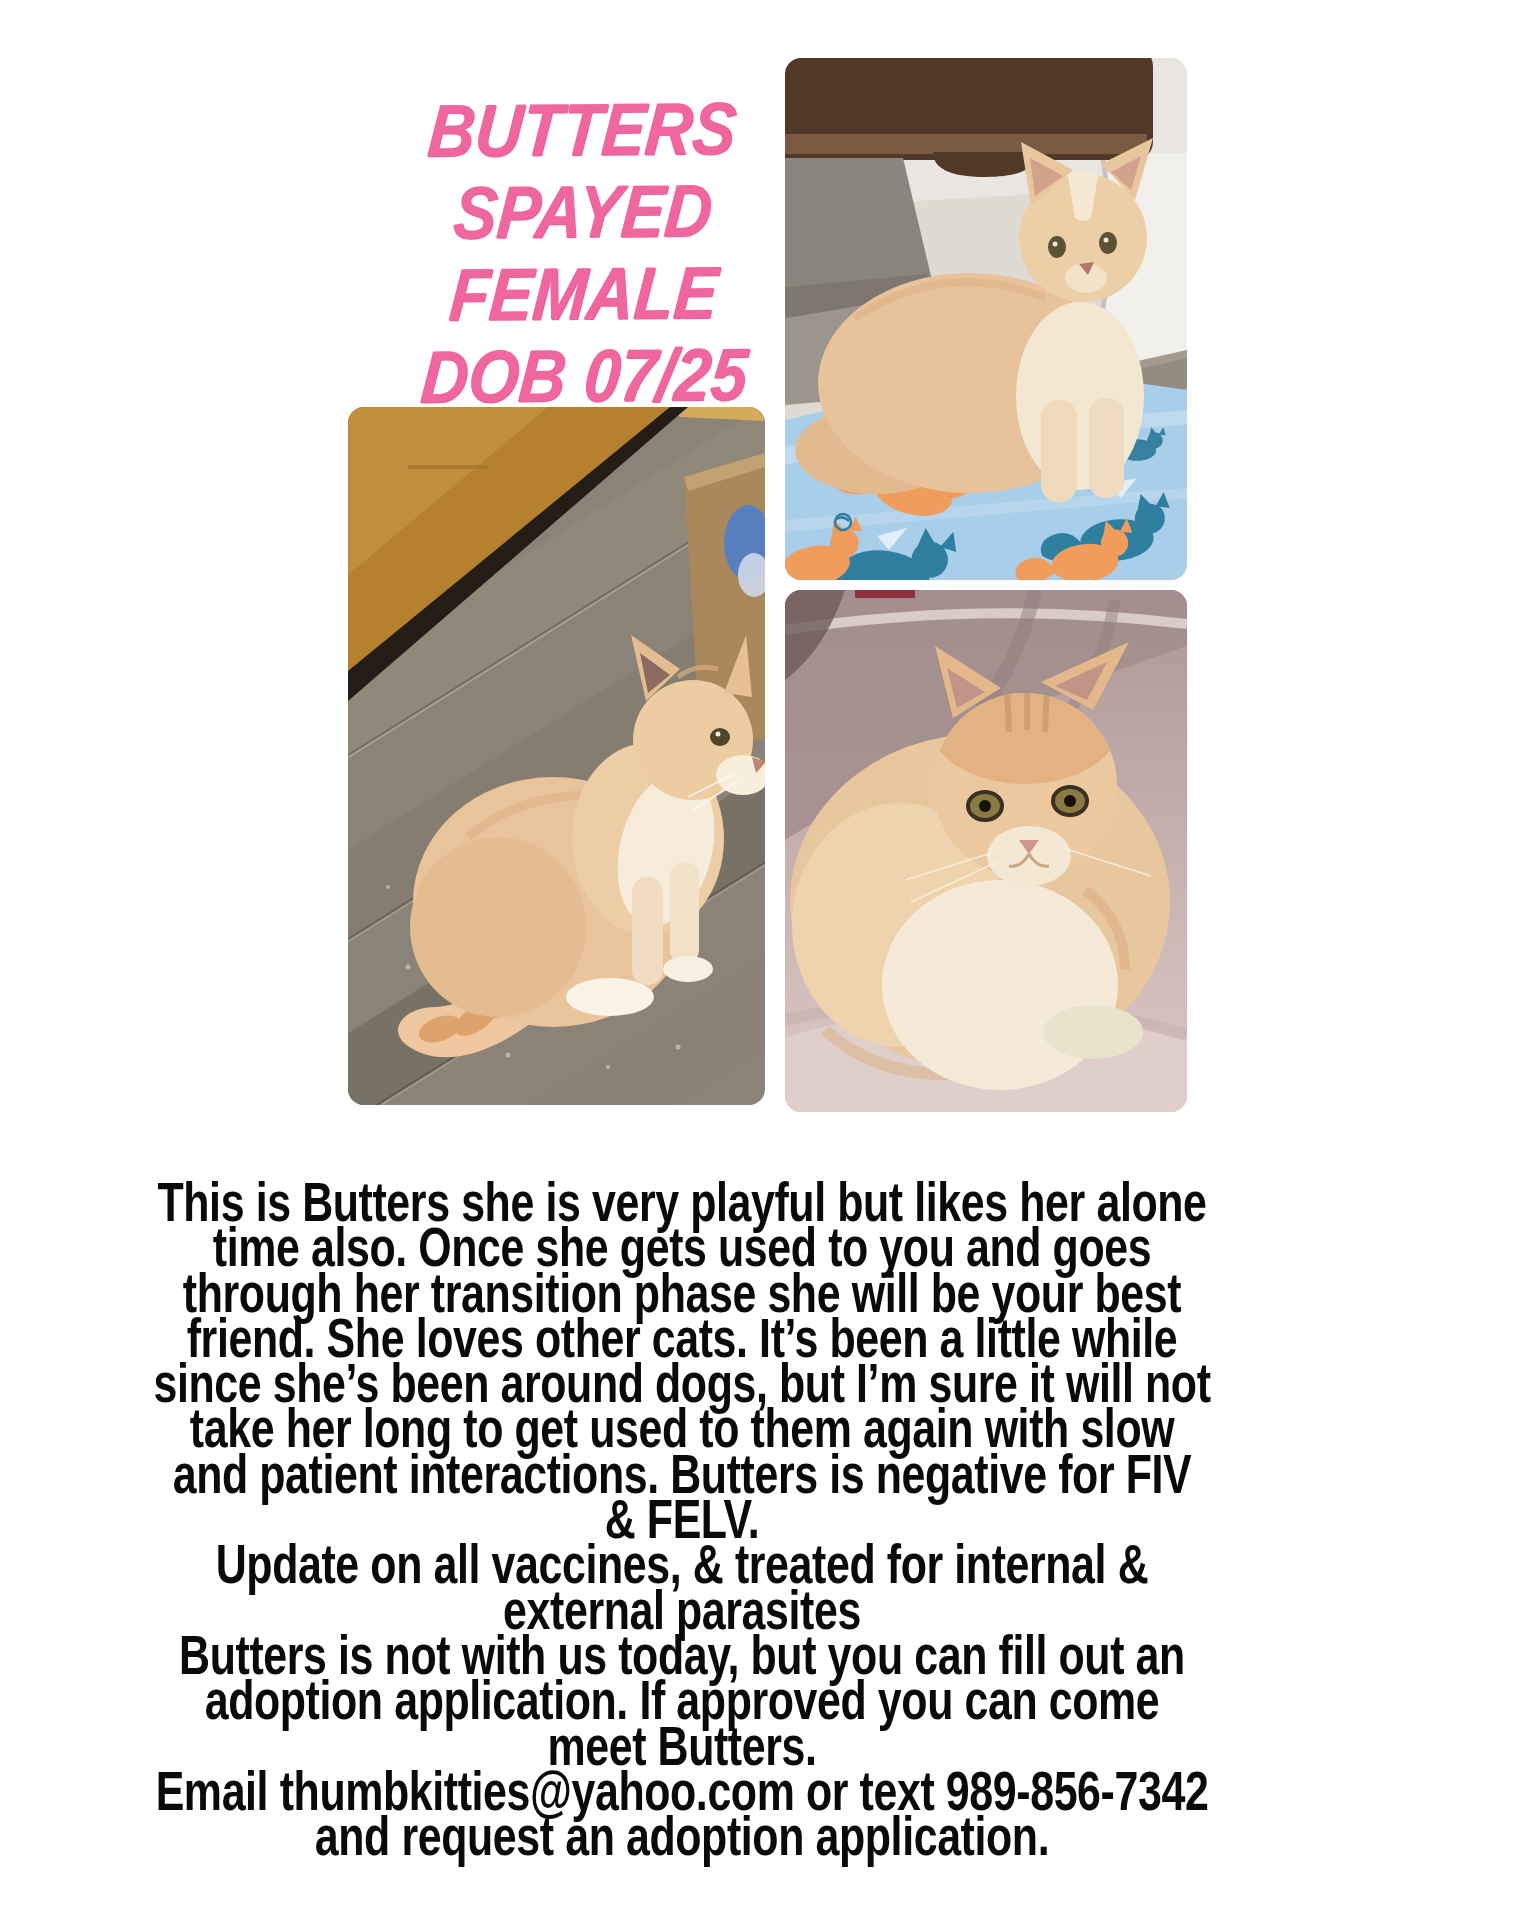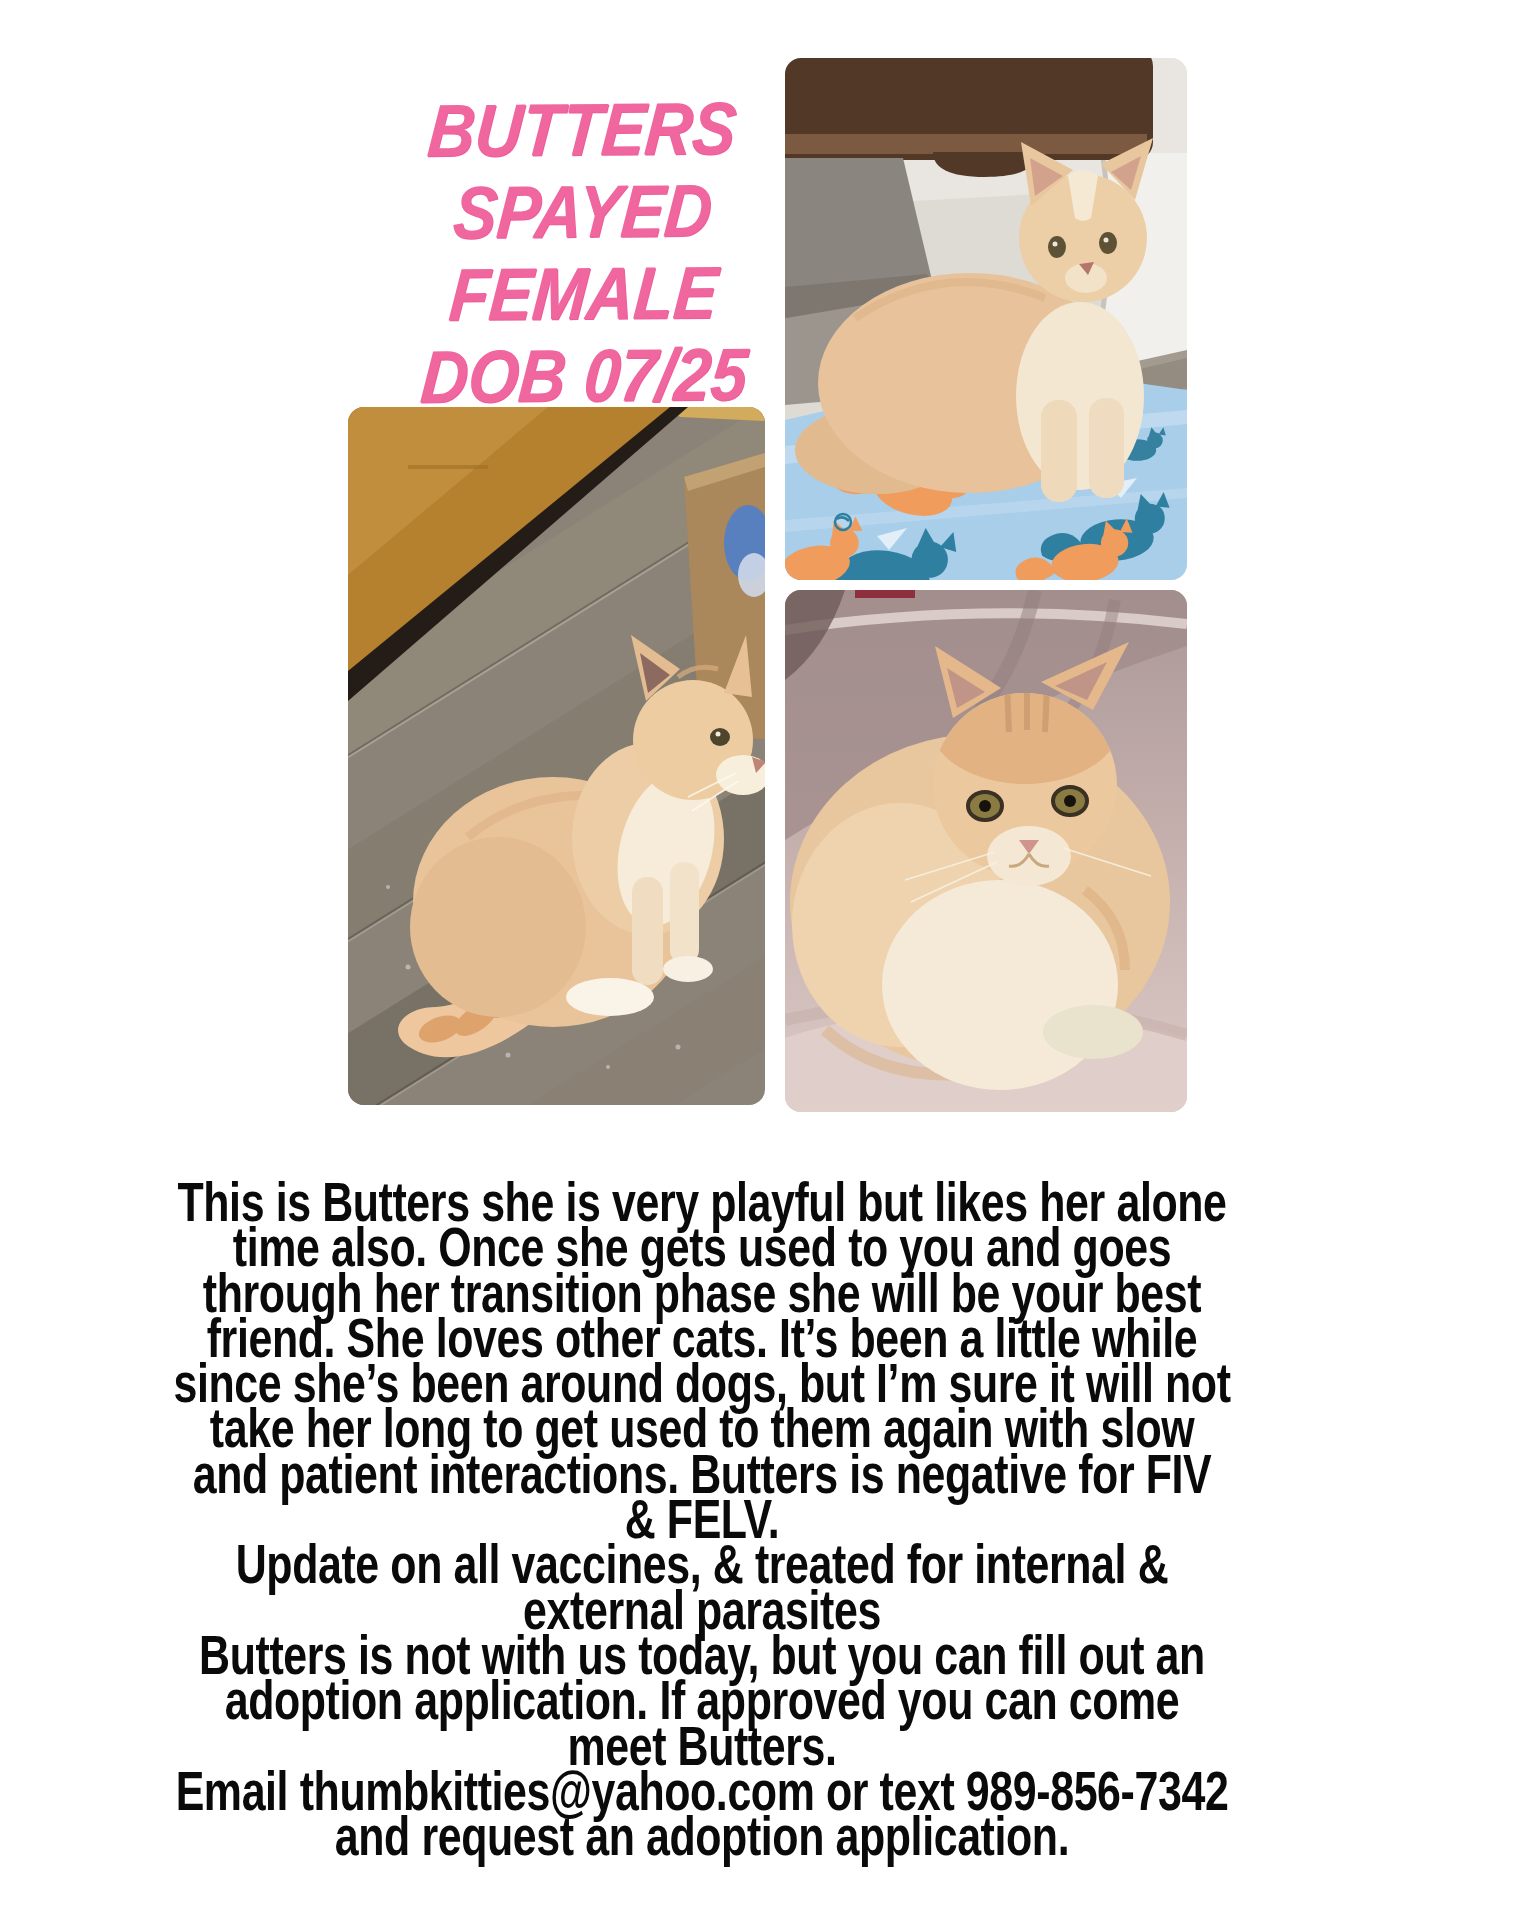--- a/index.html
+++ b/index.html
@@ -33,21 +33,21 @@
     border-radius:16px;overflow:hidden;
     background:#ddd;
   }
   .photo svg{display:block;width:100%;height:100%;}
   .photo-litterbox{left:785px;top:58px;width:402px;height:522px;}
   .photo-floor{left:348px;top:407px;width:417px;height:698px;}
   .photo-blanket{left:785px;top:590px;width:402px;height:522px;}
   
   .body-text{
     position:absolute;left:0;top:1180px;width:1364px;
-    text-align:center;color:#0a0a0a;padding-left:20px;
+    text-align:center;color:#0a0a0a;
   }
   .body-line{
     white-space:nowrap;
     font-size:55px;
     line-height:45.3px;
     height:45.3px;
     font-weight:700;
     letter-spacing:-0.5px;
     transform:scaleX(0.78);
     transform-origin:50% 50%;

